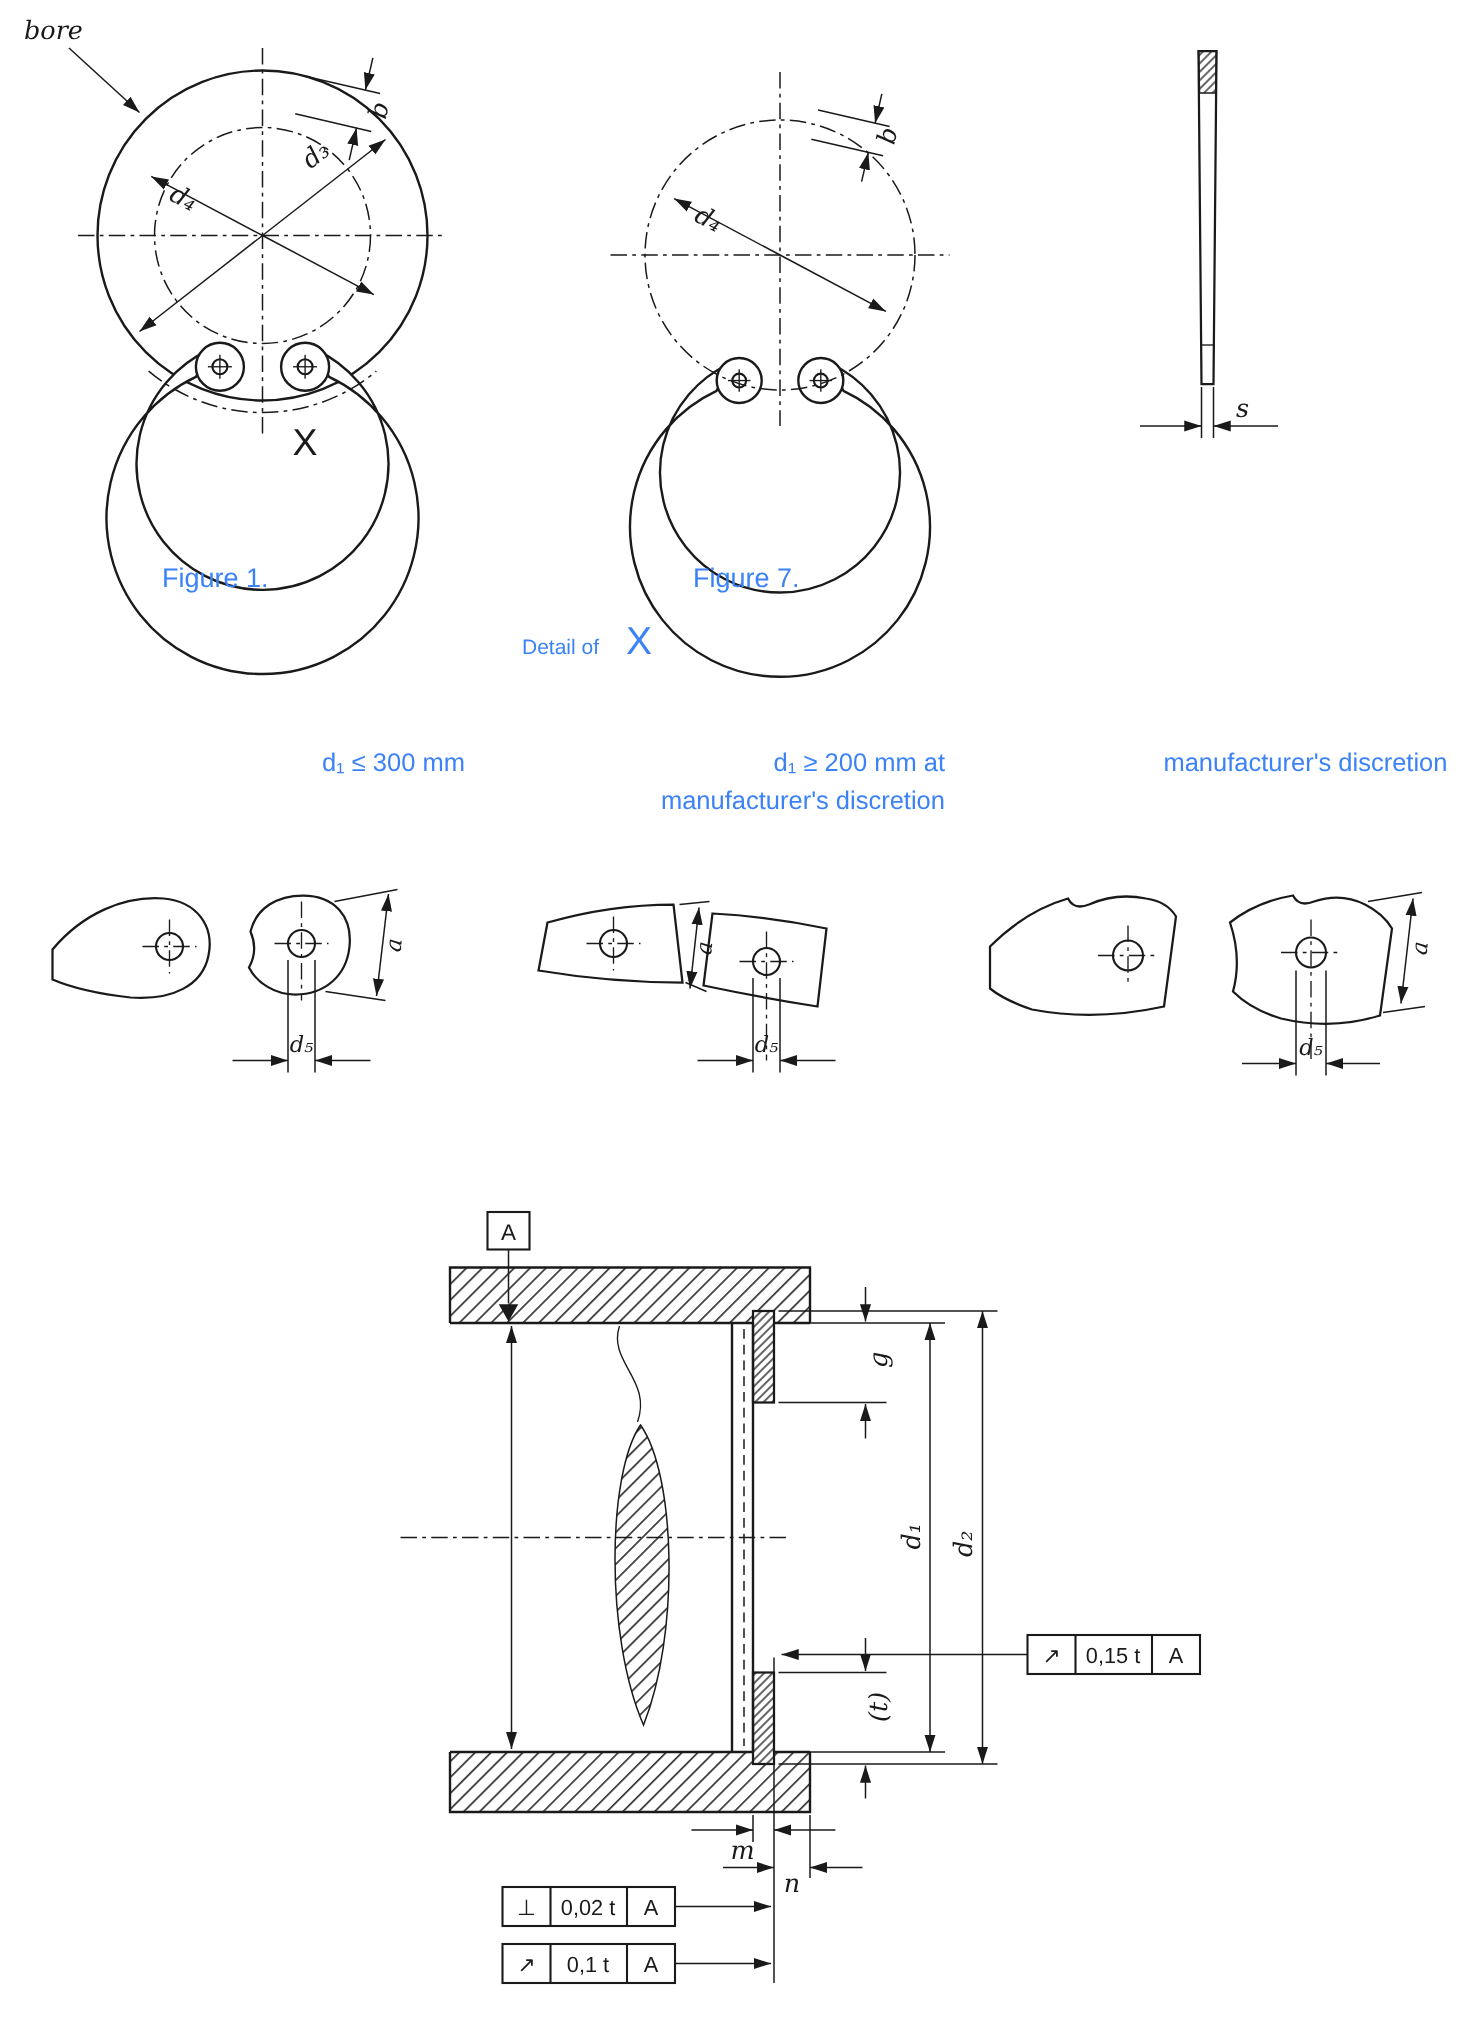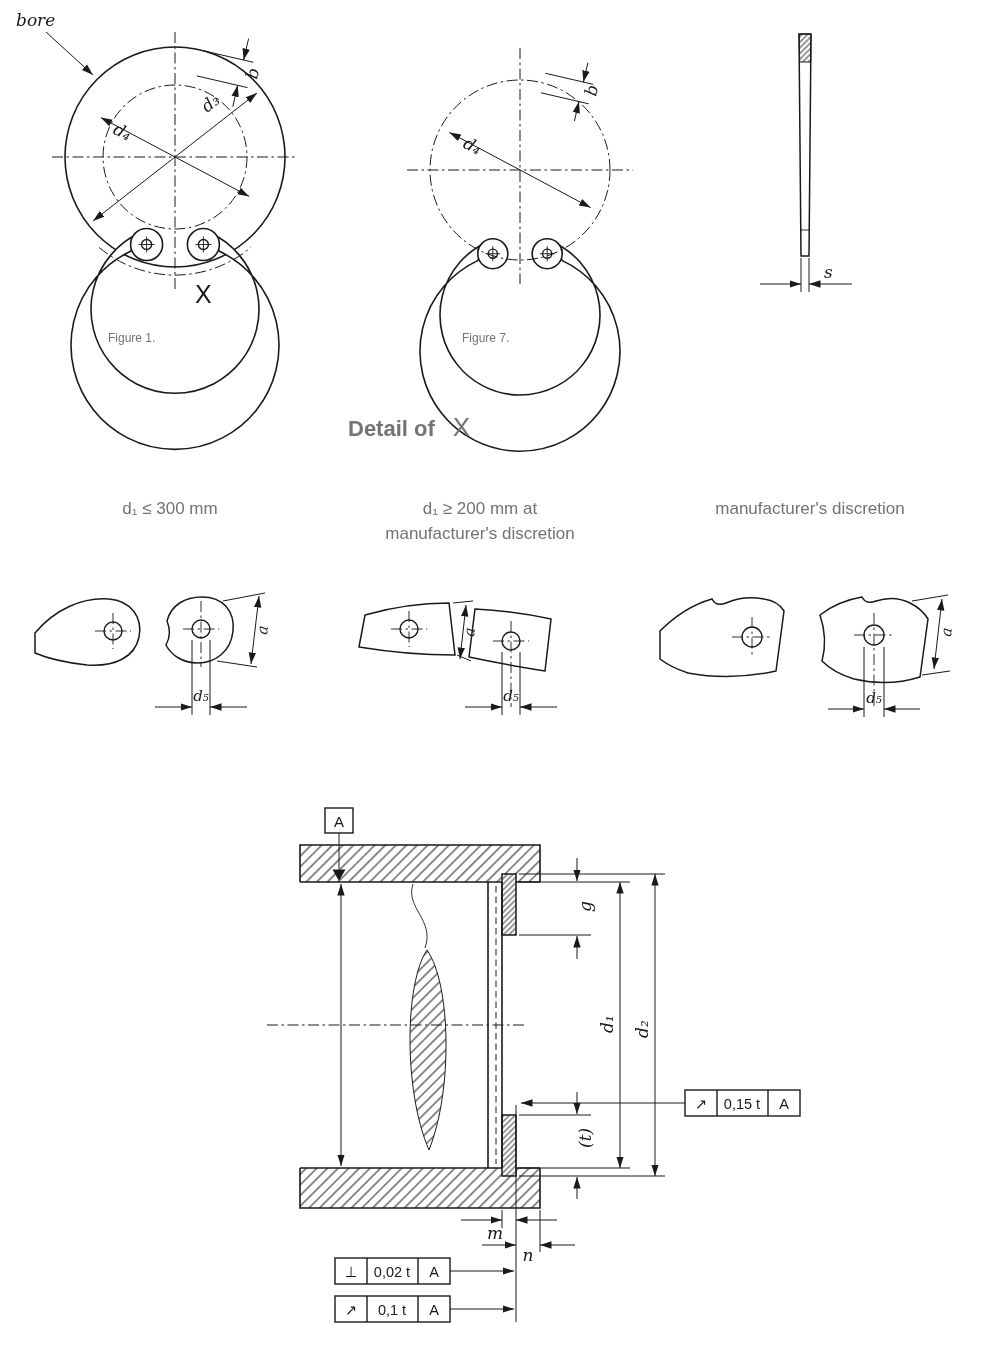--- a/index.html
+++ b/index.html
@@ -1,36 +1,36 @@
 <!DOCTYPE html>
 <html><head>
 <meta charset="utf-8">
 <style>
   html,body{margin:0;padding:0;background:#fff;}
   .canvas{position:relative;width:988px;height:1350px;background:#fff;overflow:hidden;
-          font-family:"Liberation Sans",sans-serif;color:#737373;}
+          font-family:"Liberation Sans",sans-serif;color:#3b82f6;}
   svg{position:absolute;overflow:visible;}
   .s16{stroke:#1a1a1a;stroke-width:1.6;fill:none;}
   .ring{stroke:#1a1a1a;stroke-width:1.6;fill:#fff;}
   .pc{stroke:#1a1a1a;stroke-width:1.5;fill:#fff;}
   .thin{stroke:#1a1a1a;stroke-width:1;fill:none;}
   .hair{stroke:#1a1a1a;stroke-width:.9;fill:none;}
   .med{stroke:#1a1a1a;stroke-width:1.4;fill:none;}
   .cl{stroke-dasharray:11 3.5 2.5 3.5;}
   .dsh{stroke-dasharray:6.5 4;}
   text{fill:#1a1a1a;}
   .dim{font:italic 17px "DejaVu Serif",serif;}
   .dimS{font:italic 15px "DejaVu Serif",serif;}
   .lbl{font:15px "Liberation Sans",sans-serif;}
   .frame{font:14.5px "Liberation Sans",sans-serif;}
   .xref{font:25px "Liberation Sans",sans-serif;}
-  .cap{position:absolute;font-size:12px;}
-  .cond{position:absolute;font-size:17px;text-align:center;line-height:1.45;}
+  .cap{position:absolute;font-size:18px;margin-top:44px;}
+  .cond{position:absolute;font-size:17px;text-align:right;line-height:1.45;}
   .heading{position:absolute;display:flex;align-items:baseline;gap:18px;}
-  .heading .h1{font-size:22px;font-weight:bold;}
+  .heading .h1{font-size:14px;}
   .heading .h2{font-size:26px;}
 </style>
 </head>
 <body>
 
 <div class="canvas">
 
   <svg width="0" height="0" style="position:absolute" aria-hidden="true">
     <defs>
       <marker id="ah" markerWidth="13" markerHeight="10" refX="11.5" refY="4.5" orient="auto" markerUnits="userSpaceOnUse">

